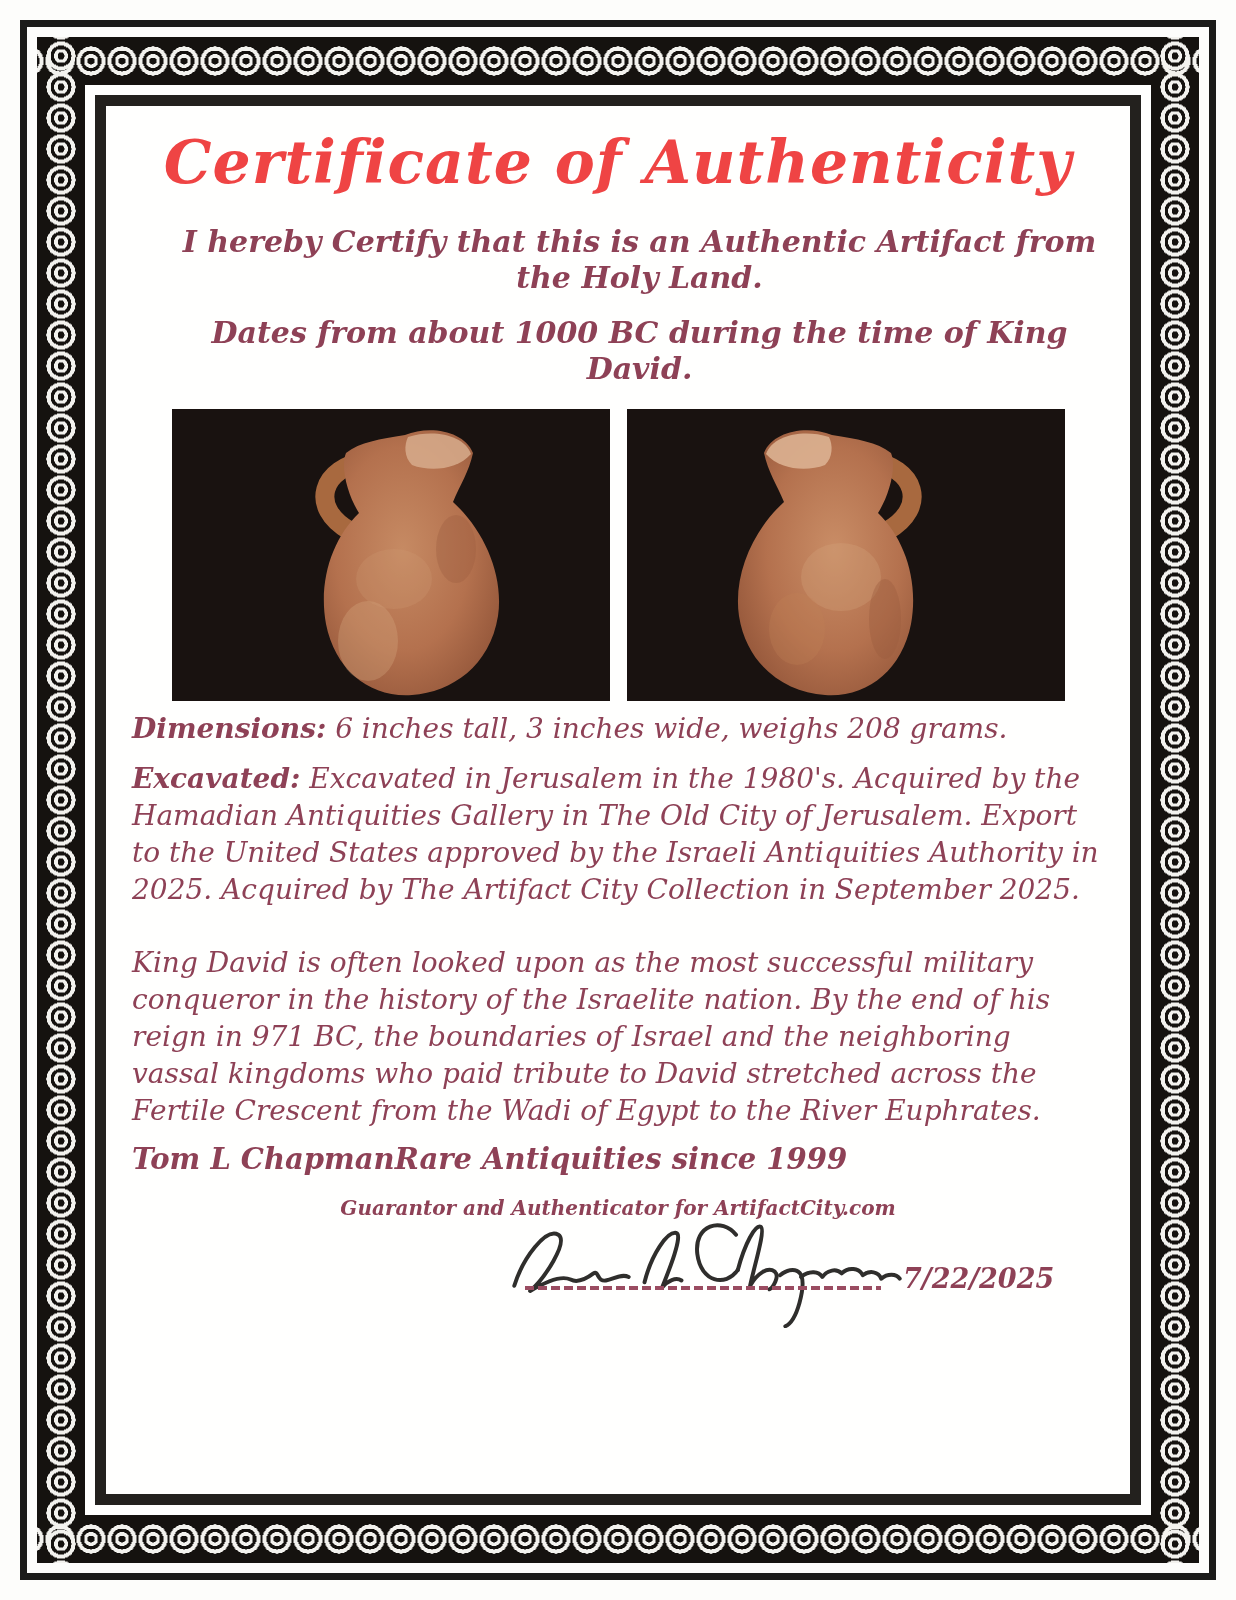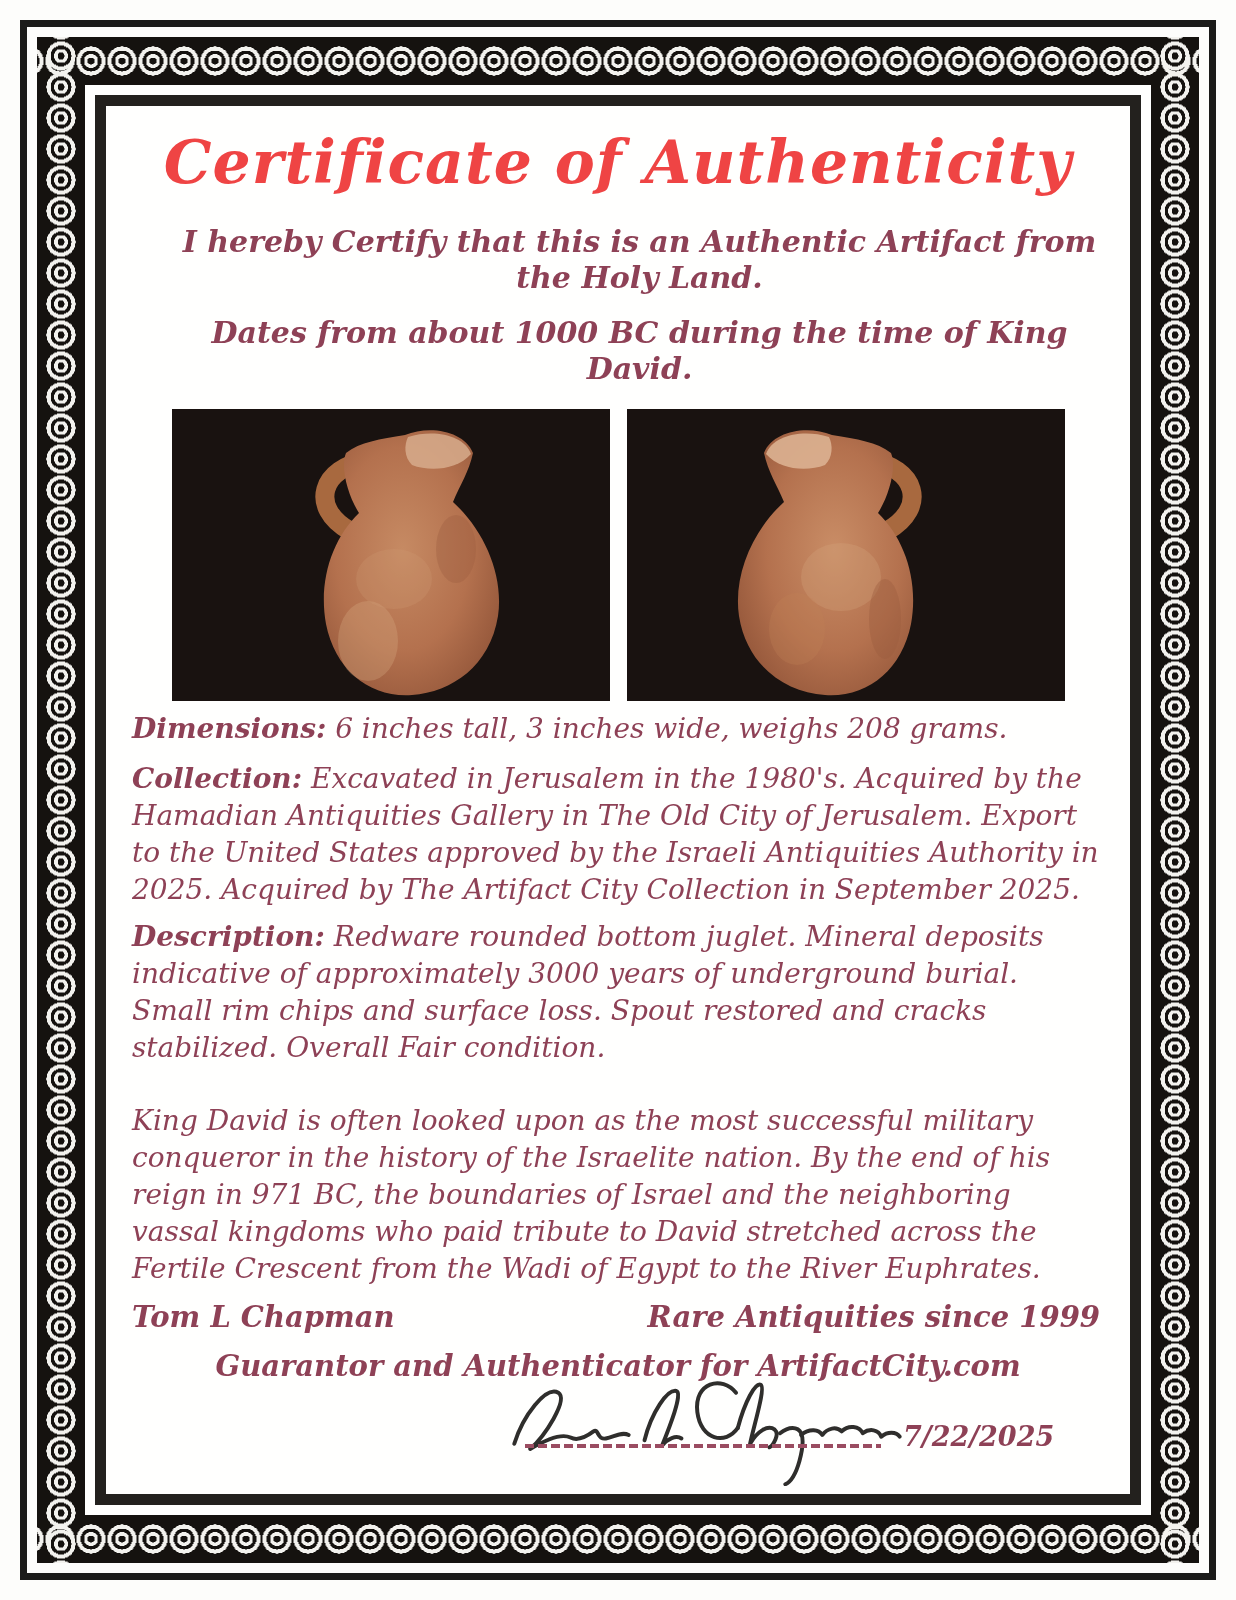--- a/index.html
+++ b/index.html
@@ -40,24 +40,24 @@
   .photos{display:flex;justify-content:center;gap:17px;margin-top:22px;}
   .photo{width:438px;height:292px;background:#191210;overflow:hidden;}
   .photo svg{display:block;width:100%;height:100%;}
   .para{margin:0;padding:0 28px 0 26px;font-size:28px;line-height:37px;}
   .para b{font-weight:bold;}
   .sec0{margin-top:9px;}
   .sec1{margin-top:13px;}
   .sec2{margin-top:10px;}
   .david{margin-top:36px;}
   .names-row{
-    display:flex;justify-content:space-between;align-items:baseline;
+    display:flex;justify-content:flex-start;align-items:baseline;
     padding:0 30px 0 26px;margin-top:12px;font-weight:bold;font-size:29px;line-height:36px;
   }
-  .guarantor{margin:13px 12px 0;text-align:center;font-weight:bold;font-size:29px;line-height:36px;}
+  .guarantor{margin:13px 12px 0;text-align:center;font-weight:bold;font-size:20px;line-height:36px;}
   .sig-block{position:relative;height:74px;margin-top:2px;text-align:center;}
   .sig-svg{position:absolute;left:388px;bottom:-26px;width:470px;height:132px;}
   .sig-line{
     position:absolute;left:419px;bottom:12px;width:356px;height:4px;
     background:repeating-linear-gradient(90deg,#9a4c61 0 9px,rgba(0,0,0,0) 9px 13px);
   }
   .sig-date{position:absolute;left:797px;bottom:8px;font-weight:bold;font-size:27px;}
 </style>
 </head>
 <body>
@@ -126,23 +126,22 @@
 
         <ellipse cx="214" cy="168" rx="40" ry="34" fill="#d3a67f" opacity="0.3"></ellipse>
         <ellipse cx="170" cy="220" rx="28" ry="36" fill="#c08256" opacity="0.3"></ellipse>
         <ellipse cx="258" cy="210" rx="16" ry="40" fill="#9a5d3e" opacity="0.4"></ellipse>
       </svg>
     </div>
   </div>
 
   <p class="para sec0"><b>Dimensions:</b><span> 6 inches tall, 3 inches wide, weighs 208 grams.</span></p>
 
-  <p class="para sec1"><b>Collection:</b><span> Excavated in Jerusalem in the 1980's. Acquired by the Hamadian Antiquities Gallery in The Old City of Jerusalem. Export to the United States approved by the Israeli Antiquities Authority in 2025. Acquired by The Artifact City Collection in September 2025.</span></p>
+  <p class="para sec1"><b>Excavated:</b><span> Excavated in Jerusalem in the 1980's. Acquired by the Hamadian Antiquities Gallery in The Old City of Jerusalem. Export to the United States approved by the Israeli Antiquities Authority in 2025. Acquired by The Artifact City Collection in September 2025.</span></p>
 
-  <p class="para sec2"><b>Description:</b><span> Redware rounded bottom juglet. Mineral deposits indicative of approximately 3000 years of underground burial. Small rim chips and surface loss. Spout restored and cracks stabilized.  Overall Fair condition.</span></p>
 
   <p class="para david">King David is often looked upon as the most successful military conqueror in the history of the Israelite nation. By the end of his reign in 971 BC, the boundaries of Israel and the neighboring vassal kingdoms who paid tribute to David stretched across the Fertile Crescent from the Wadi of Egypt to the River Euphrates.</p>
 
   <div class="names-row">
     <span>Tom L Chapman</span>
     <span>Rare Antiquities since 1999</span>
   </div>
 
   <p class="guarantor">Guarantor and Authenticator for ArtifactCity.com</p>
 

